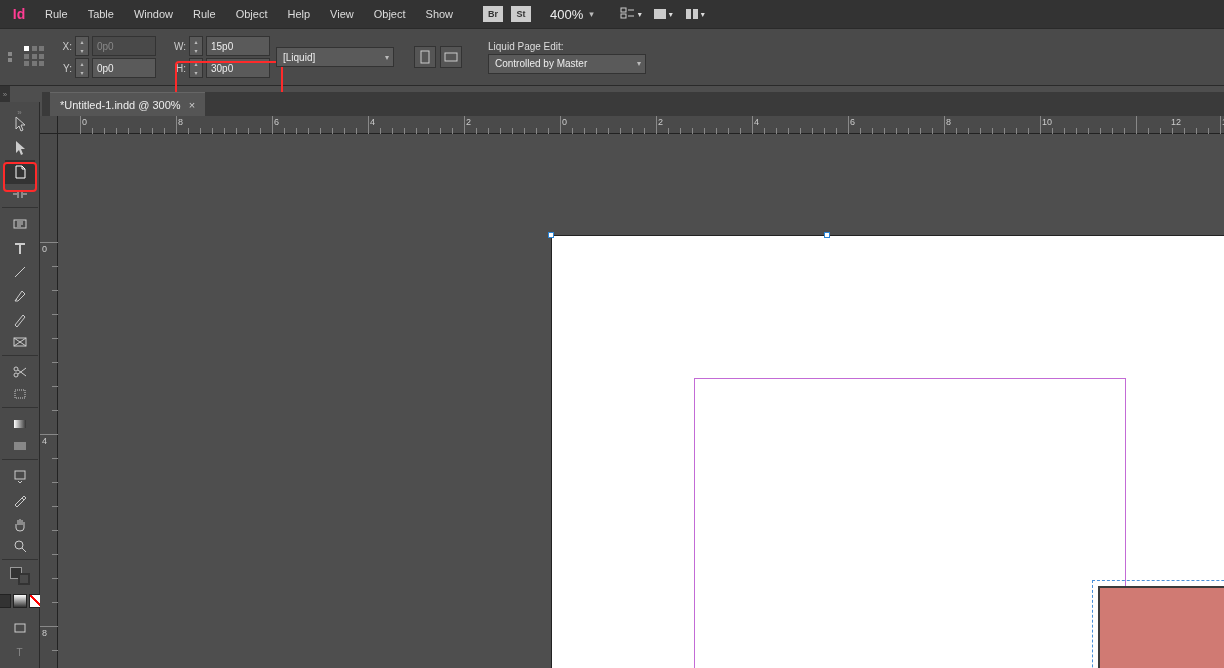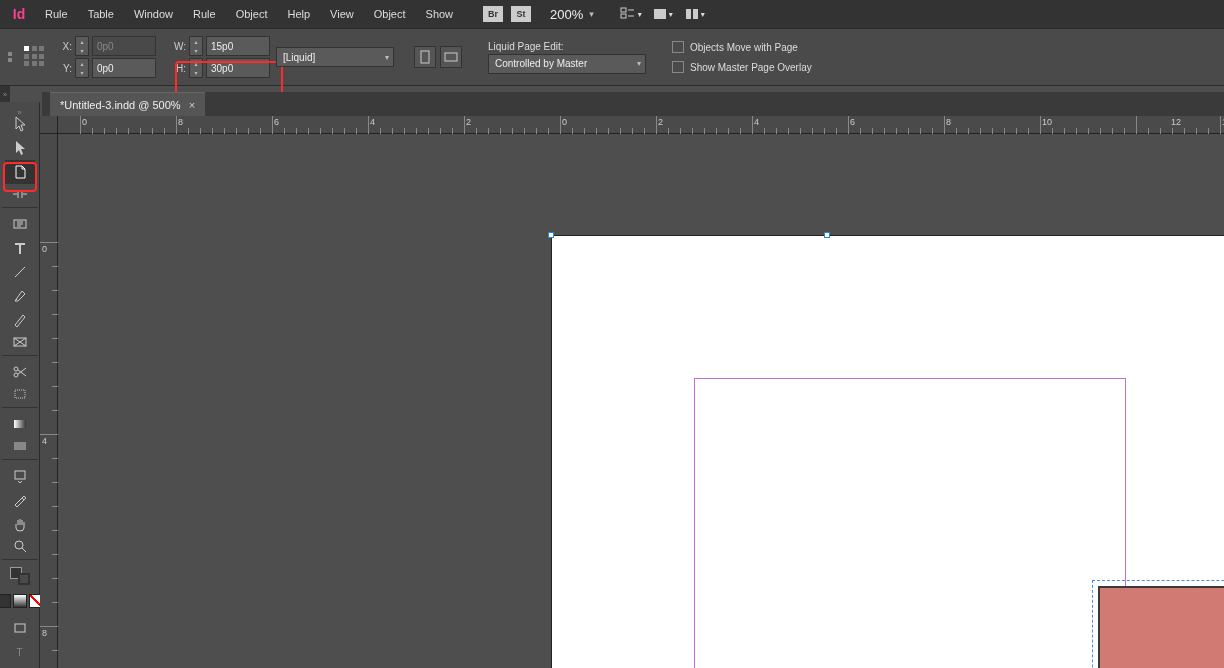--- a/index.html
+++ b/index.html
@@ -85,21 +85,21 @@
   <div class="menu-item">Rule</div>
   <div class="menu-item">Object</div>
   <div class="menu-item">Help</div>
   <div class="menu-item">View</div>
   <div class="menu-item">Object</div>
   <div class="menu-item">Show</div>
   <div class="menu-sep"></div>
   <div class="menu-chip">Br</div>
   <div class="menu-chip">St</div>
   <div class="zoom-group">
-    <span class="zoom-text">200%</span>
+    <span class="zoom-text">400%</span>
     <span style="font-size:9px;color:#bbb">▾</span>
   </div>
   <div style="width:18px"></div>
   <div class="menu-icon-btn">
     <svg width="16" height="14" viewBox="0 0 16 14">
         <rect x="1" y="1" width="5" height="4" fill="none" stroke="#ccc"></rect>
         <rect x="1" y="7" width="5" height="4" fill="none" stroke="#ccc"></rect>
         <path d="M8 3h6M8 9h6" stroke="#ccc"></path>
       </svg>
     <span style="font-size:8px;margin-left:2px">▾</span>
@@ -192,37 +192,27 @@
   </div>
   <div style="width:14px"></div>
   <div class="field-pair">
     <span class="ctrl-label">Liquid Page Edit:</span>
     <div class="dropdown" style="width:158px">
       <span>Controlled by Master</span>
         <span class="chev">▾</span>
     </div>
   </div>
   <div style="width:14px"></div>
-  <div class="field-pair" style="gap:8px">
-    <div class="checkbox-row">
-      <div class="checkbox"></div>
-      <span class="ctrl-label">Objects Move with Page</span>
-    </div>
-    <div class="checkbox-row">
-      <div class="checkbox"></div>
-      <span class="ctrl-label">Show Master Page Overlay</span>
-    </div>
-  </div>
 </div>
 
 <div class="panel-strip">»</div>
 
 <div class="tab-bar">
   <div class="doc-tab">
-    <span>*Untitled-3.indd @ 500%</span>
+    <span>*Untitled-1.indd @ 300%</span>
     <span class="close">×</span>
   </div>
 </div>
 
 <div class="toolbox">
   <div style="height:4px;width:100%;display:flex;justify-content:center;color:#888;font-size:8px">»</div>
   <div class="tool">
       <svg width="14" height="16">
         <path d="M3 1 L3 13 L6 10 L8 15 L10 14 L8 9 L12 9 Z" fill="none" stroke="#ccc"></path>
       </svg>

